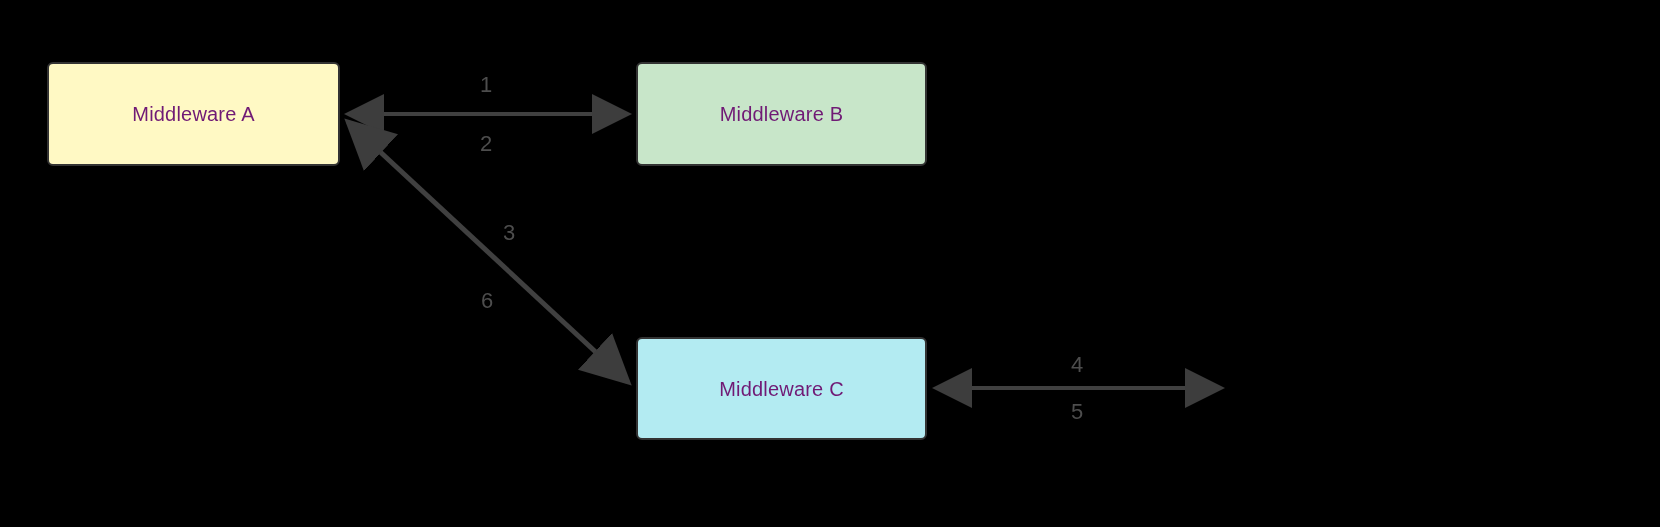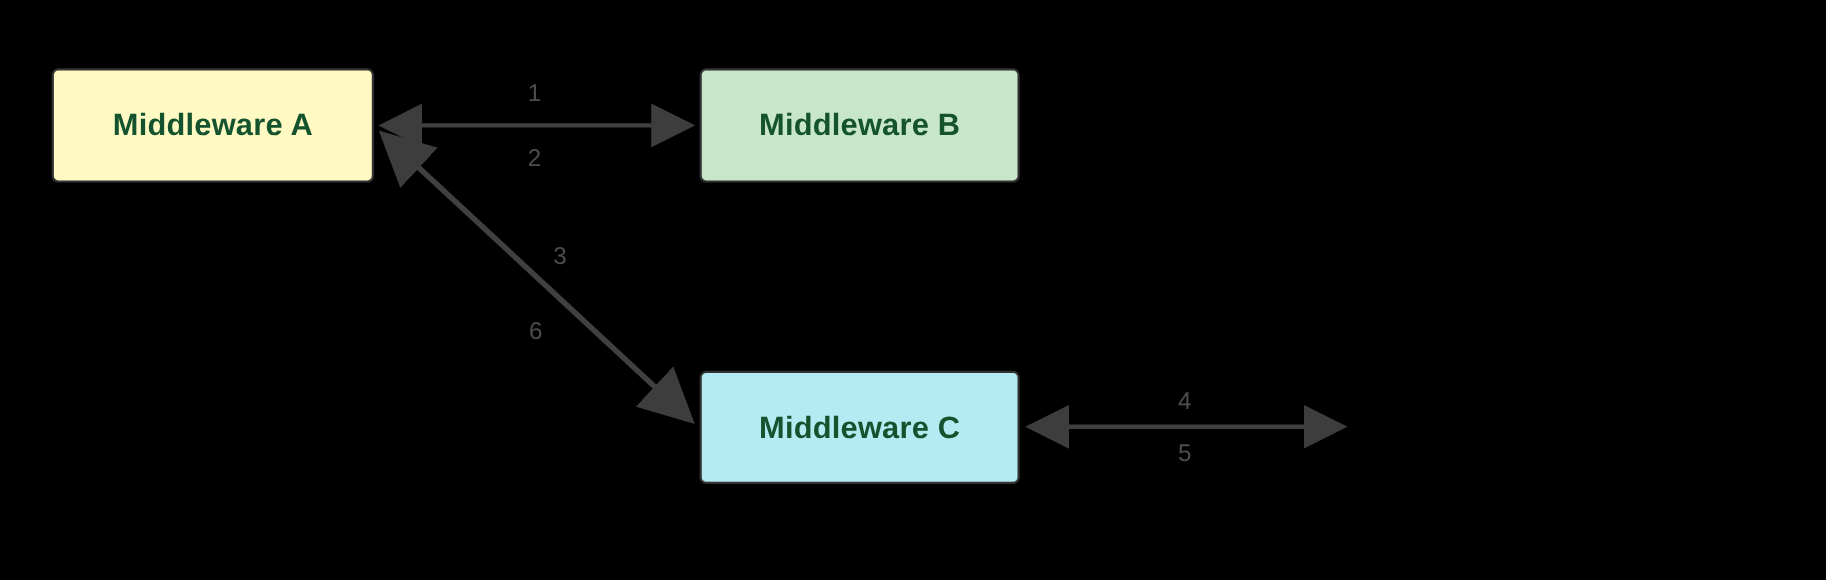--- a/index.html
+++ b/index.html
@@ -16,23 +16,23 @@
     font-family: "Liberation Sans", sans-serif;
   }
   .node {
     position: absolute;
     box-sizing: border-box;
     border: 2px solid #333333;
     border-radius: 6px;
     display: flex;
     align-items: center;
     justify-content: center;
-    color: #14532d;
-    font-size: 28px;
-    font-weight: 700;
+    color: #701a75;
+    font-size: 20px;
+    font-weight: 400;
     letter-spacing: 0.2px;
     line-height: 1;
     white-space: nowrap;
   }
   #node-mw-a {
     left: 47px;  top: 62px;  width: 293px; height: 104px;
     background: #fff9c4;
   }
   #node-mw-b {
     left: 636px; top: 62px;  width: 291px; height: 104px;

